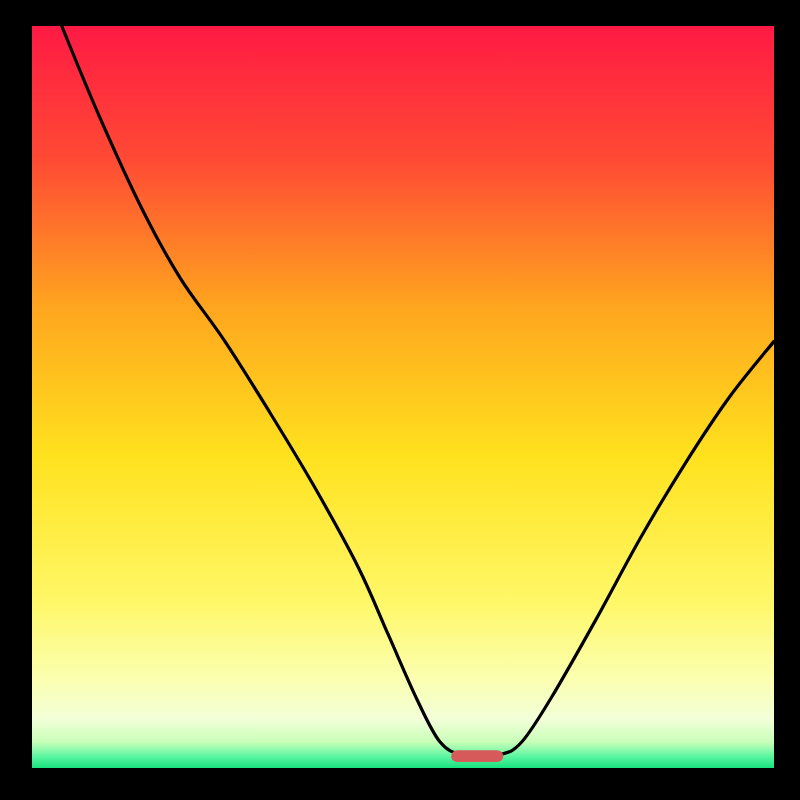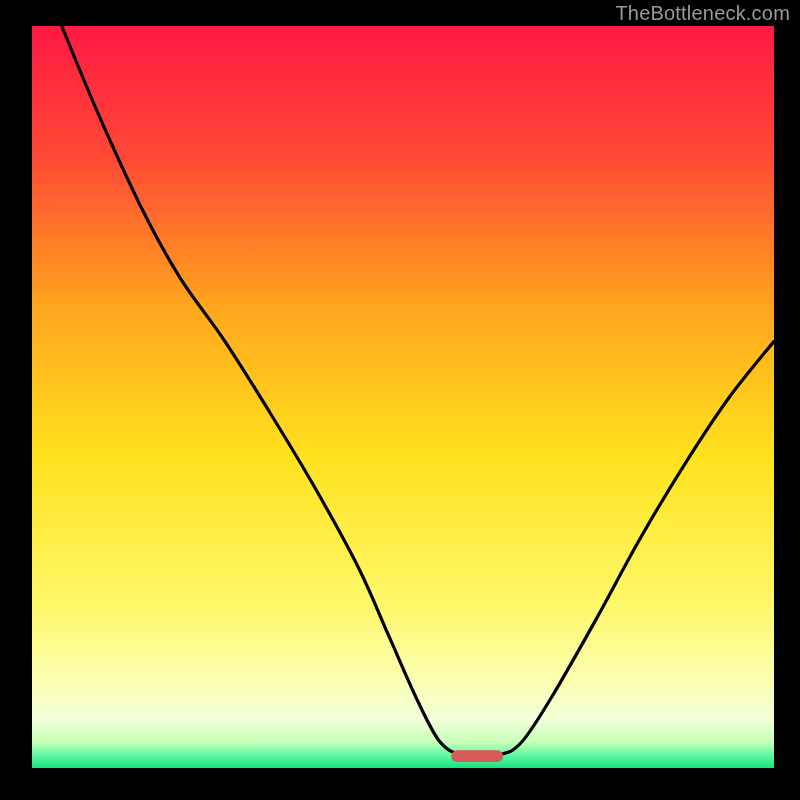--- a/index.html
+++ b/index.html
@@ -34,21 +34,20 @@
     height: 742px;
   }
   svg {
     display: block;
   }
 </style>
 </head>
 <body>
 
 <div class="stage">
-  <div class="credit">TheBottleneck.com</div>
 
   <div class="plot">
     <svg id="chart-svg" viewBox="0 0 742 742" width="742" height="742">
       <defs>
         <linearGradient id="bg-grad" x1="0" y1="0" x2="0" y2="1">
             <stop offset="0.00%" stop-color="#ff1a44"></stop>
             <stop offset="18.00%" stop-color="#ff4a34"></stop>
             <stop offset="38.00%" stop-color="#ffa61e"></stop>
             <stop offset="58.00%" stop-color="#ffe21e"></stop>
             <stop offset="78.00%" stop-color="#fff86a"></stop>

